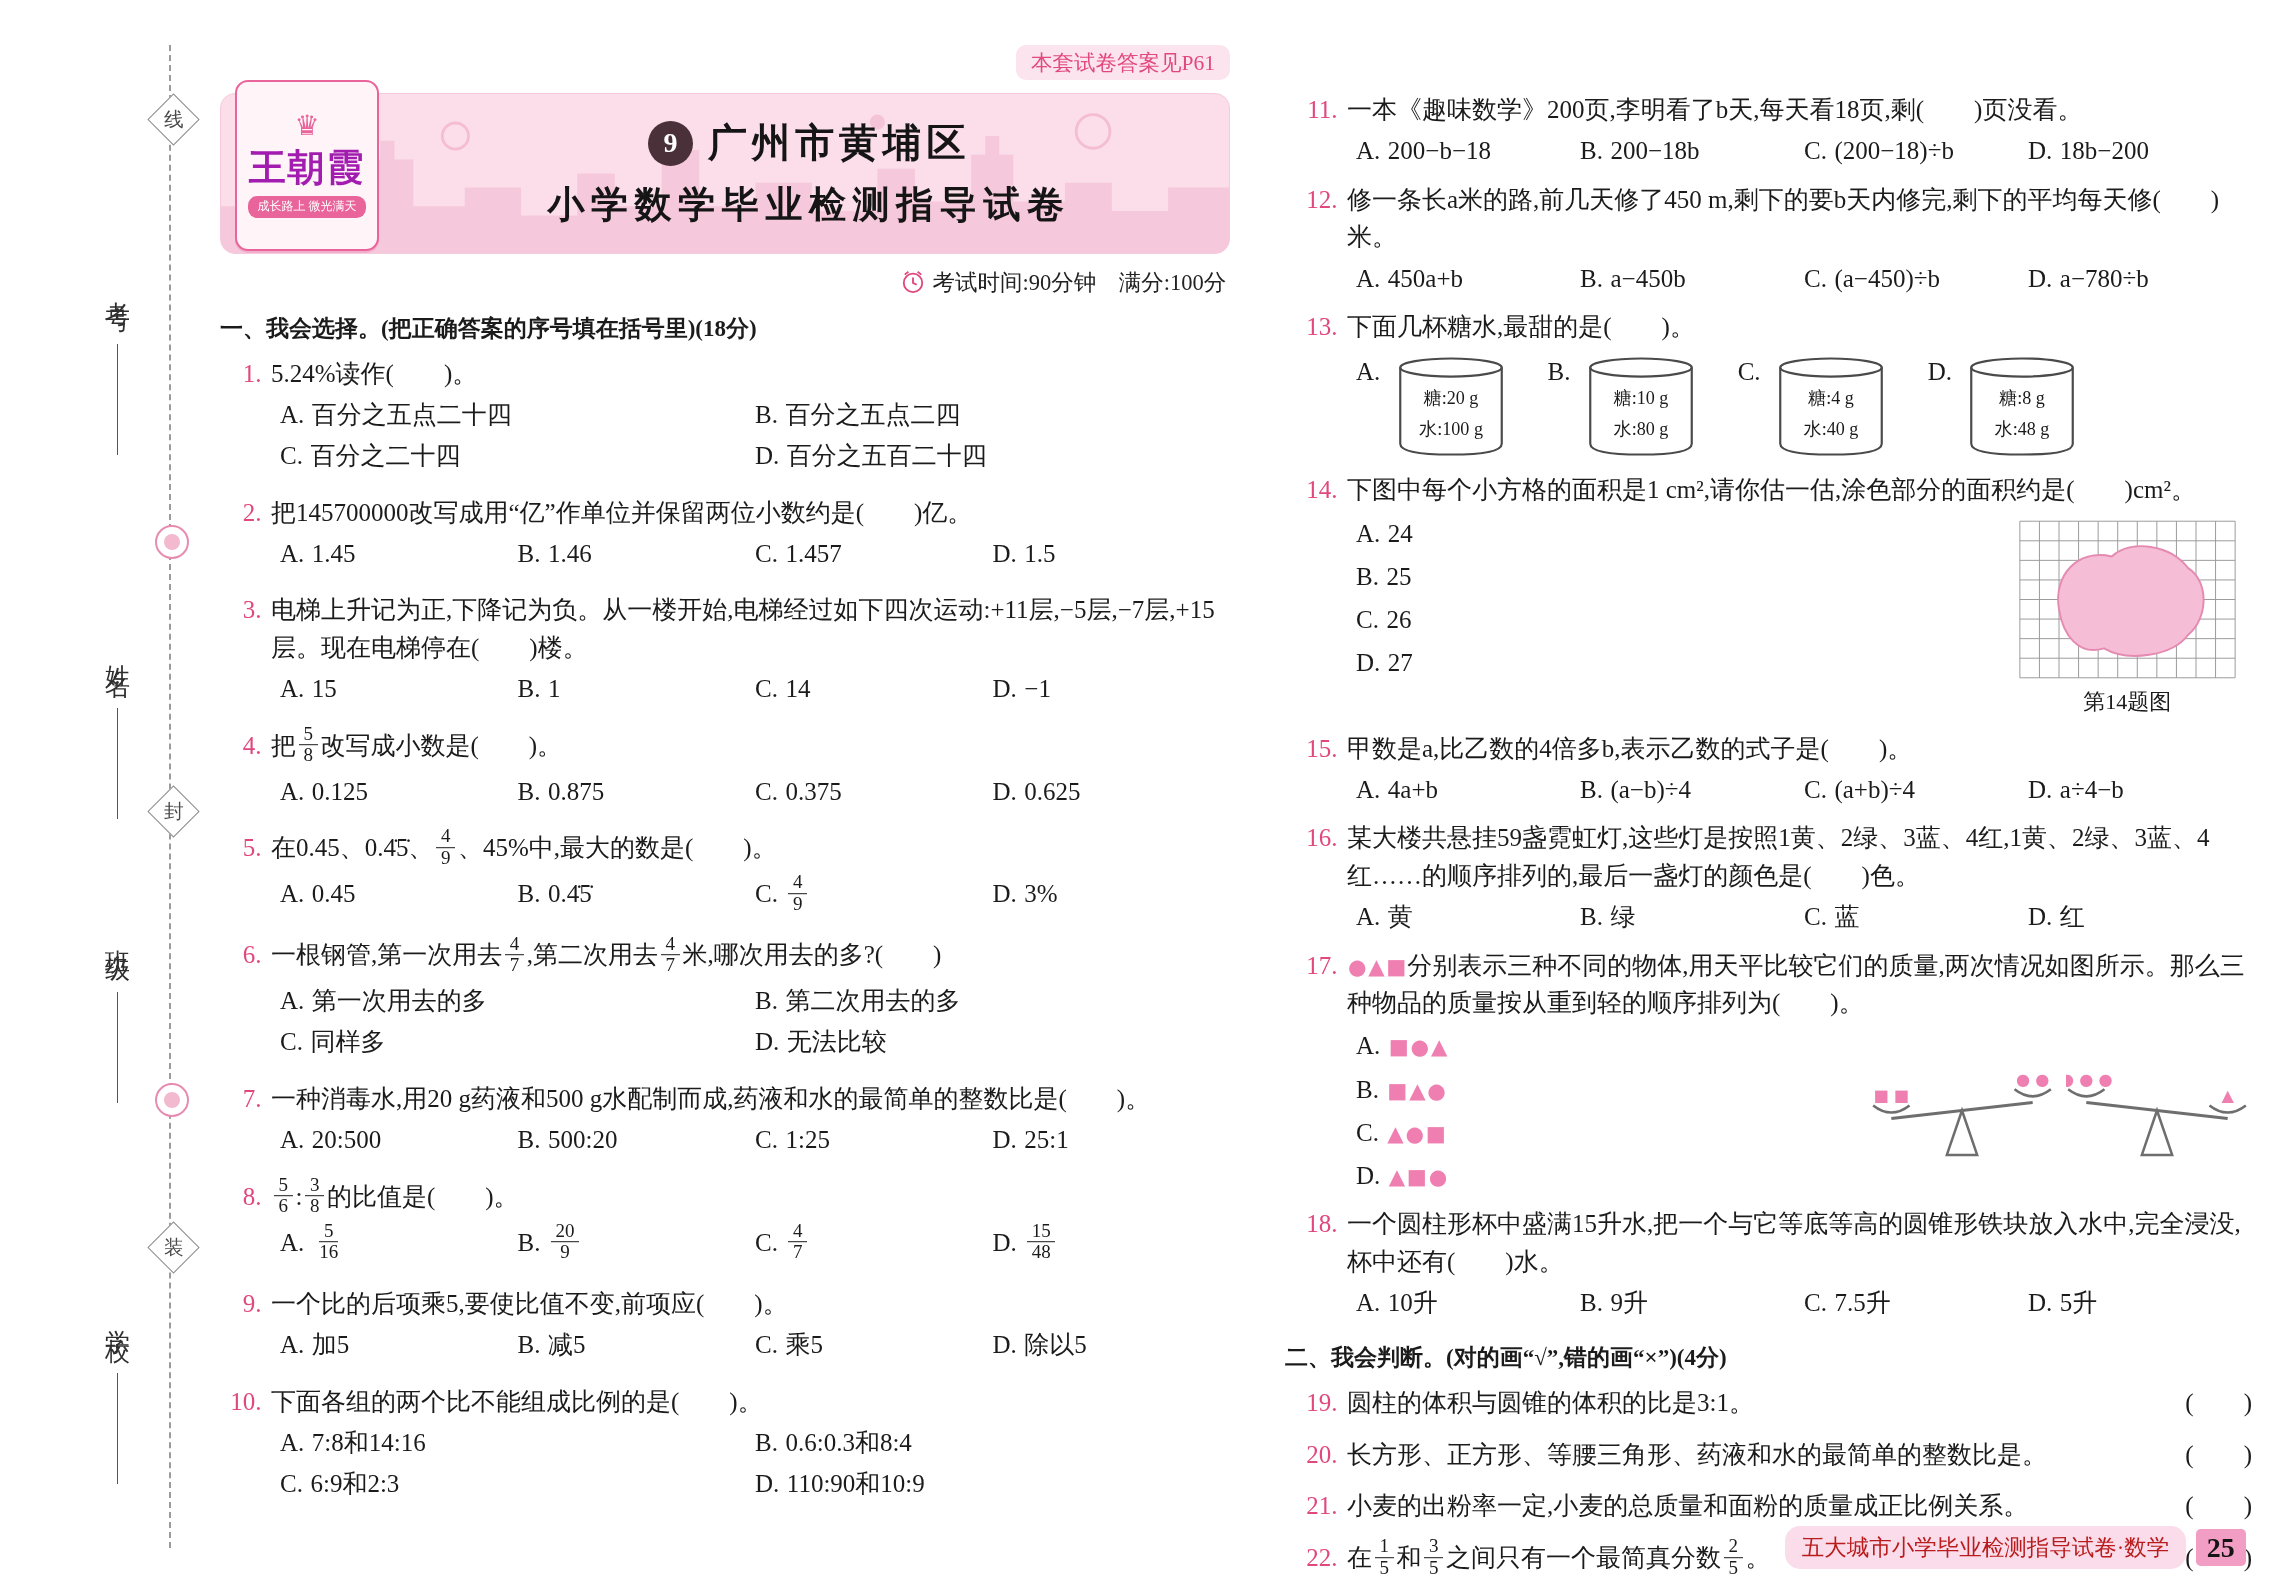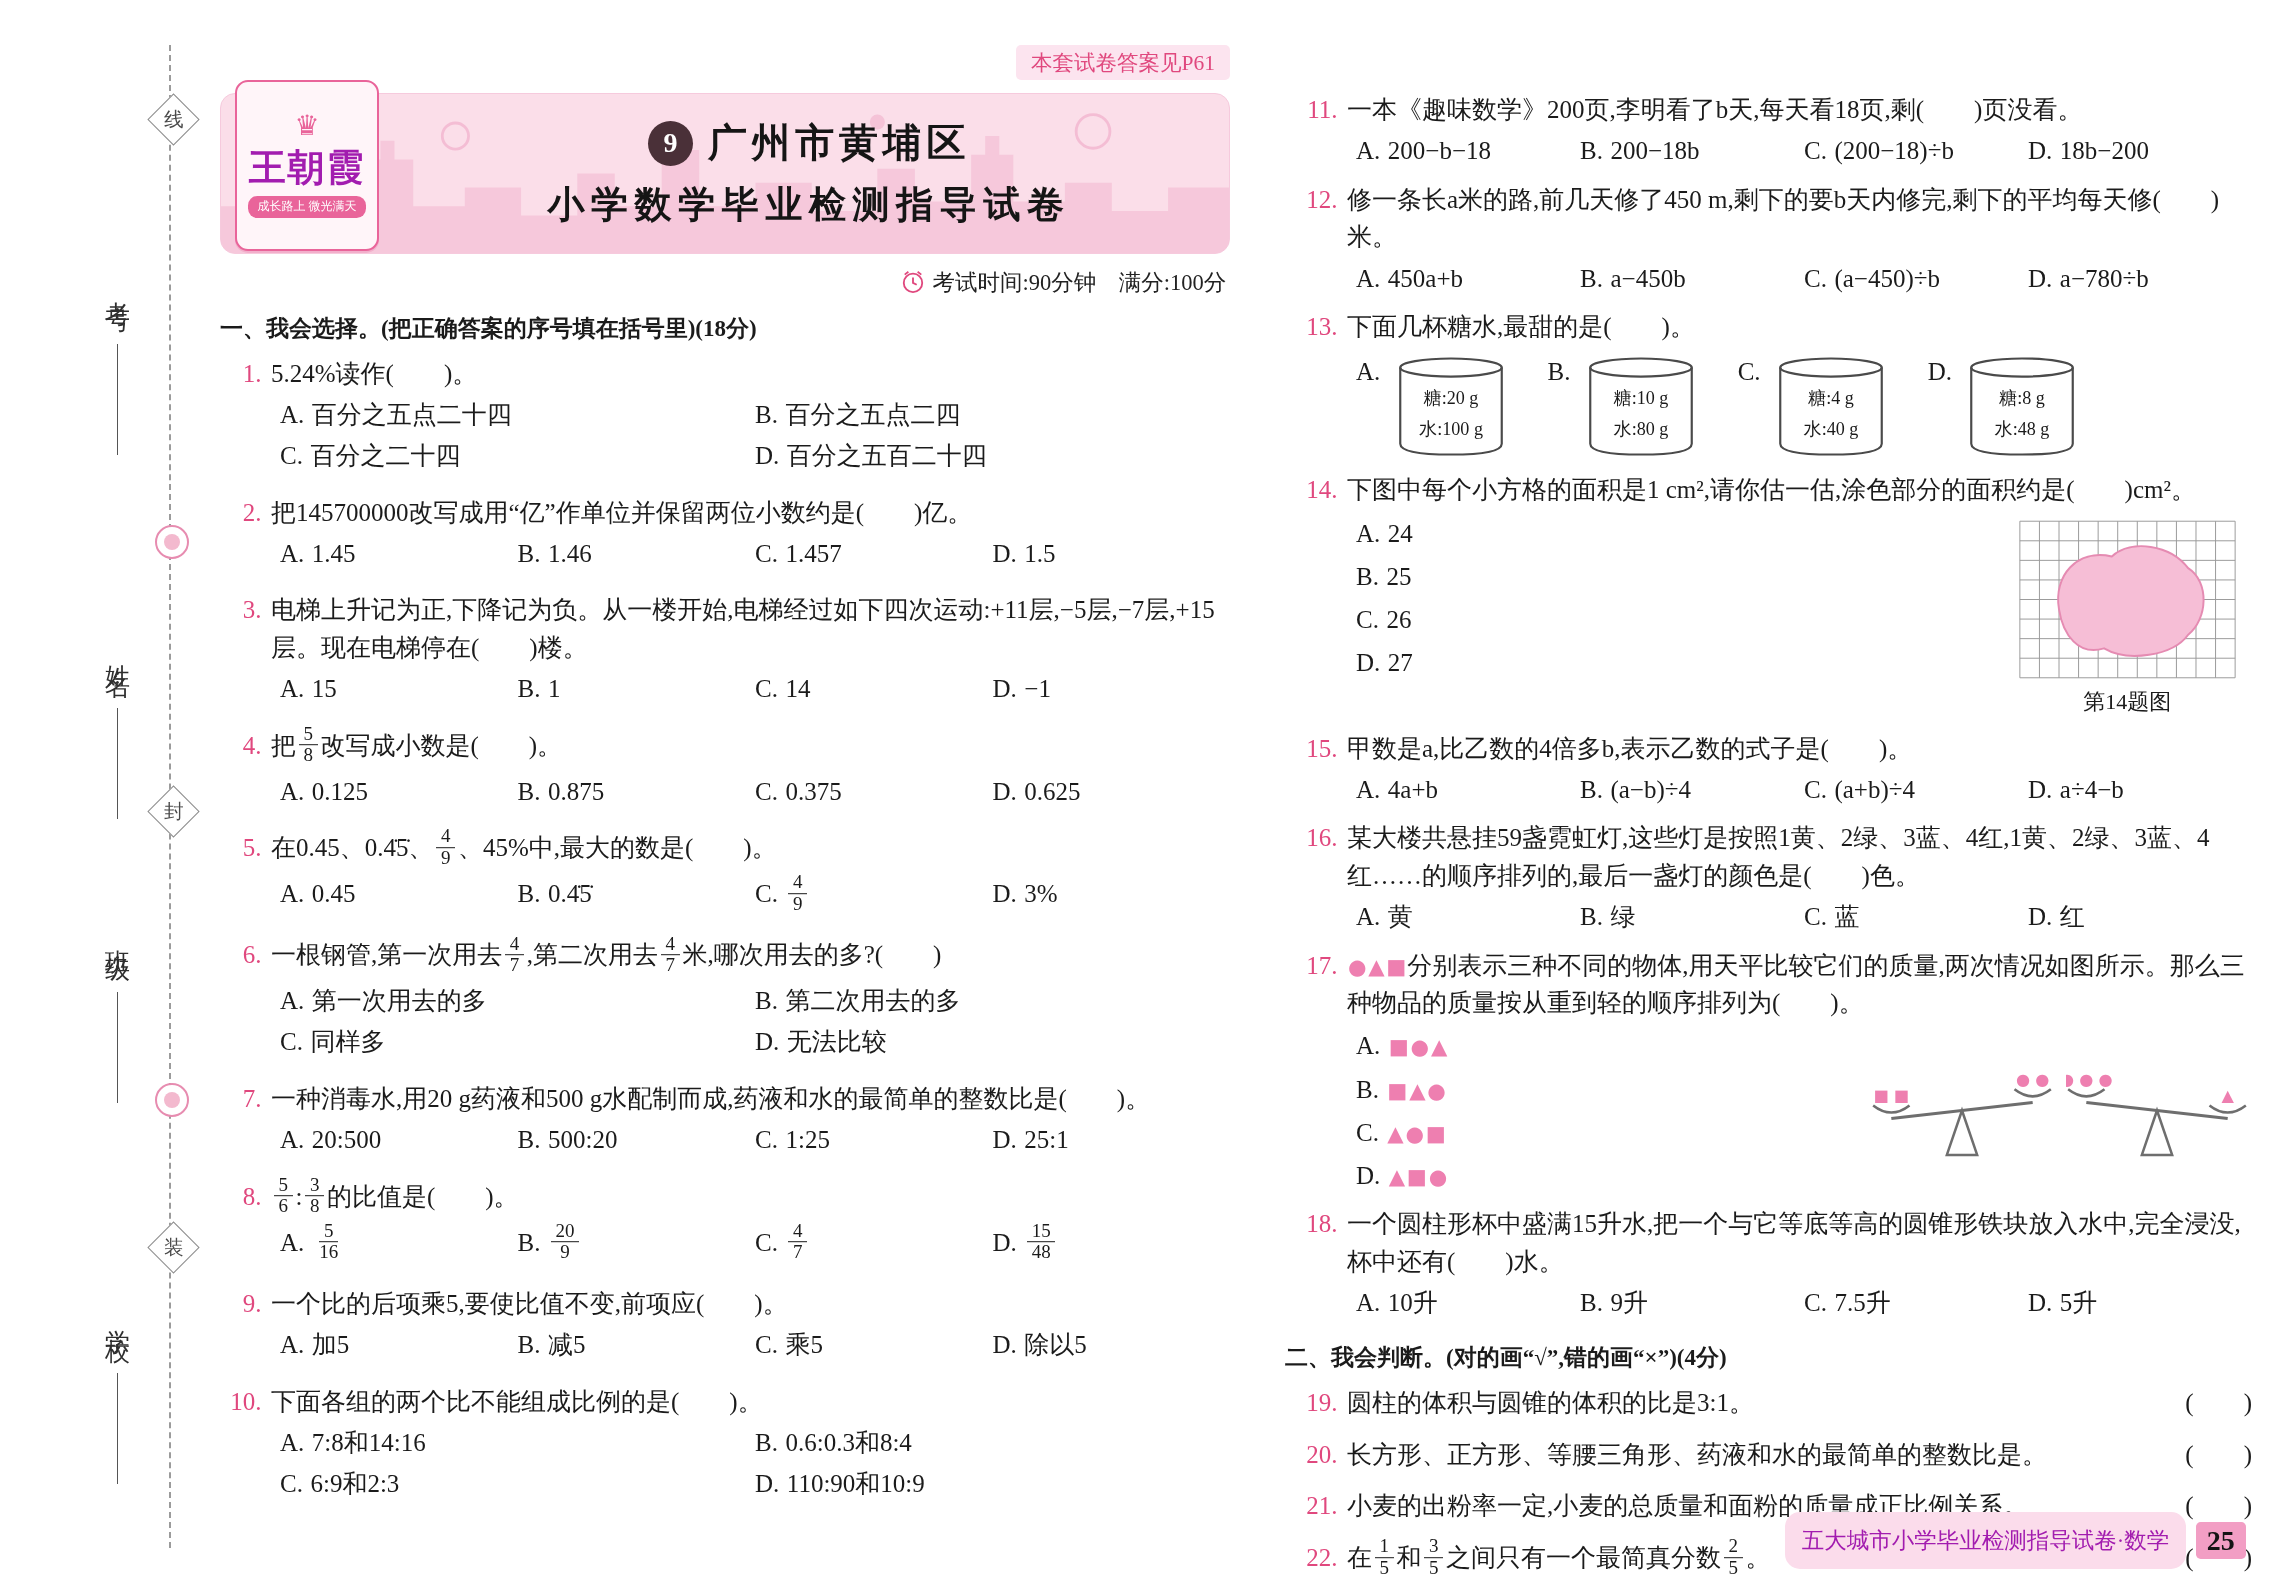--- a/index.html
+++ b/index.html
@@ -20,21 +20,21 @@
   .seal::after{content:"";position:absolute;inset:6.6px;border-radius:50%;background:#f3b9ce;}
   .v-label{writing-mode:vertical-rl;text-orientation:upright;font-size:25px;letter-spacing:8.4px;color:#2e2e2e;}
   .v-blank{height:111px;border-right:1.9px solid #555;margin-top:11.2px;}
 
   
   .col-left{position:absolute;left:220px;top:45px;width:1010px;}
   .col-right{position:absolute;left:1285px;top:52px;width:967px;margin-top:39px;}
 
   
   .answer-ref-row{display:flex;justify-content:flex-end;}
-  .answer-ref{background:#fce4ef;color:#e0487e;font-size:21.5px;padding:2.8px 15px;border-radius:5px;}
+  .answer-ref{background:#fce4ef;color:#e0487e;font-size:21.5px;padding:2.8px 15px;border-radius:10px;}
   .banner{position:relative;margin-top:13px;height:161px;}
   .banner-bg{position:absolute;inset:0;background:#fbdee9;border-radius:15px;overflow:hidden;border:1.9px solid #f6cadd;}
   .skyline{position:absolute;left:0;bottom:0;width:100%;height:100%;}
   .logo{position:absolute;left:15px;top:-13px;width:144px;height:171px;background:#fff5f9;border:2.8px solid #e9649a;border-radius:13px;display:flex;flex-direction:column;align-items:center;justify-content:center;gap:2.8px;box-shadow:0 1.9px 0 rgba(233,100,154,.25);z-index:1;}
   .crown{font-size:28px;color:#e9649a;line-height:1;}
   .brand-name{font-size:37px;font-weight:bold;color:#a21caf;letter-spacing:1.9px;}
   .brand-ribbon{font-size:12px;color:#fff;background:#e9649a;padding:2.8px 9.4px;border-radius:9.4px;white-space:nowrap;}
   .banner-titles{position:absolute;left:183px;right:15px;top:0;bottom:0;display:flex;flex-direction:column;align-items:center;justify-content:center;gap:9.4px;z-index:1;}
   .title-line1{display:flex;align-items:center;gap:15px;font-size:39px;font-weight:bold;letter-spacing:4.7px;color:#151515;}
   .num-badge{width:45px;height:45px;border-radius:50%;background:#4a3038;color:#fff;font-size:28px;font-weight:bold;display:flex;align-items:center;justify-content:center;letter-spacing:0;flex:none;}
@@ -70,21 +70,21 @@
   .j-text{flex:1;}
   .j-paren{flex:none;margin-left:11.2px;}
 
   .frac{display:inline-flex;flex-direction:column;align-items:center;line-height:1.08;font-size:0.76em;vertical-align:middle;margin:0 2.8px;transform:translateY(-2.8px);}
   .fnum{padding:0 4.7px;border-bottom:1.9px solid #1b1b1b;}
   .fden{padding:0 4.7px;}
   .shape{color:#ee7fb0;font-family:"DejaVu Sans",sans-serif;font-size:0.85em;margin:0 0.9px;}
 
   
   .footer{position:absolute;right:49px;bottom:24px;display:flex;align-items:center;gap:9.4px;}
-  .footer-pill{background:#fbdceb;color:#a21caf;font-size:22.5px;padding:13px 17px;border-radius:15px;}
+  .footer-pill{background:#fbdceb;color:#b91c1c;font-size:22.5px;padding:6px 17px;border-radius:15px;}
   .page-box{background:#f29ec4;color:#141414;font-weight:bold;font-size:28px;padding:2.8px 11.2px;border-radius:4.7px;}
 </style>
 </head>
 <body>
 
 <div class="page">
 
   <div class="binding">
     <div class="dash-line"></div>
     <div class="bind-item mark" style="top:101px">

